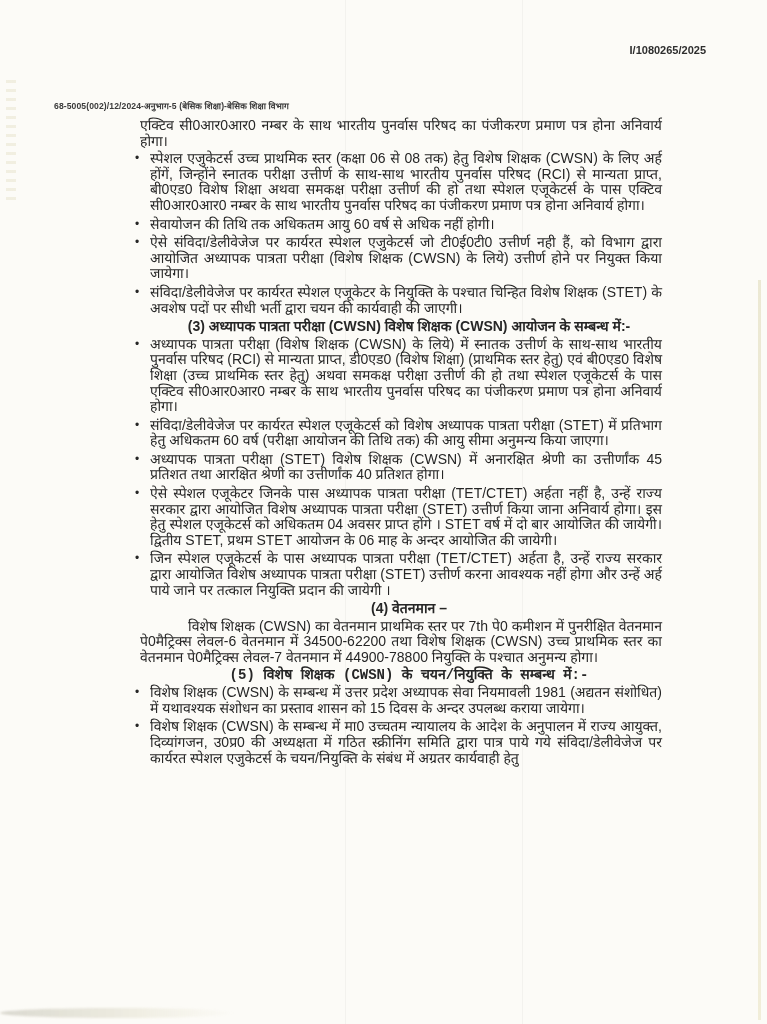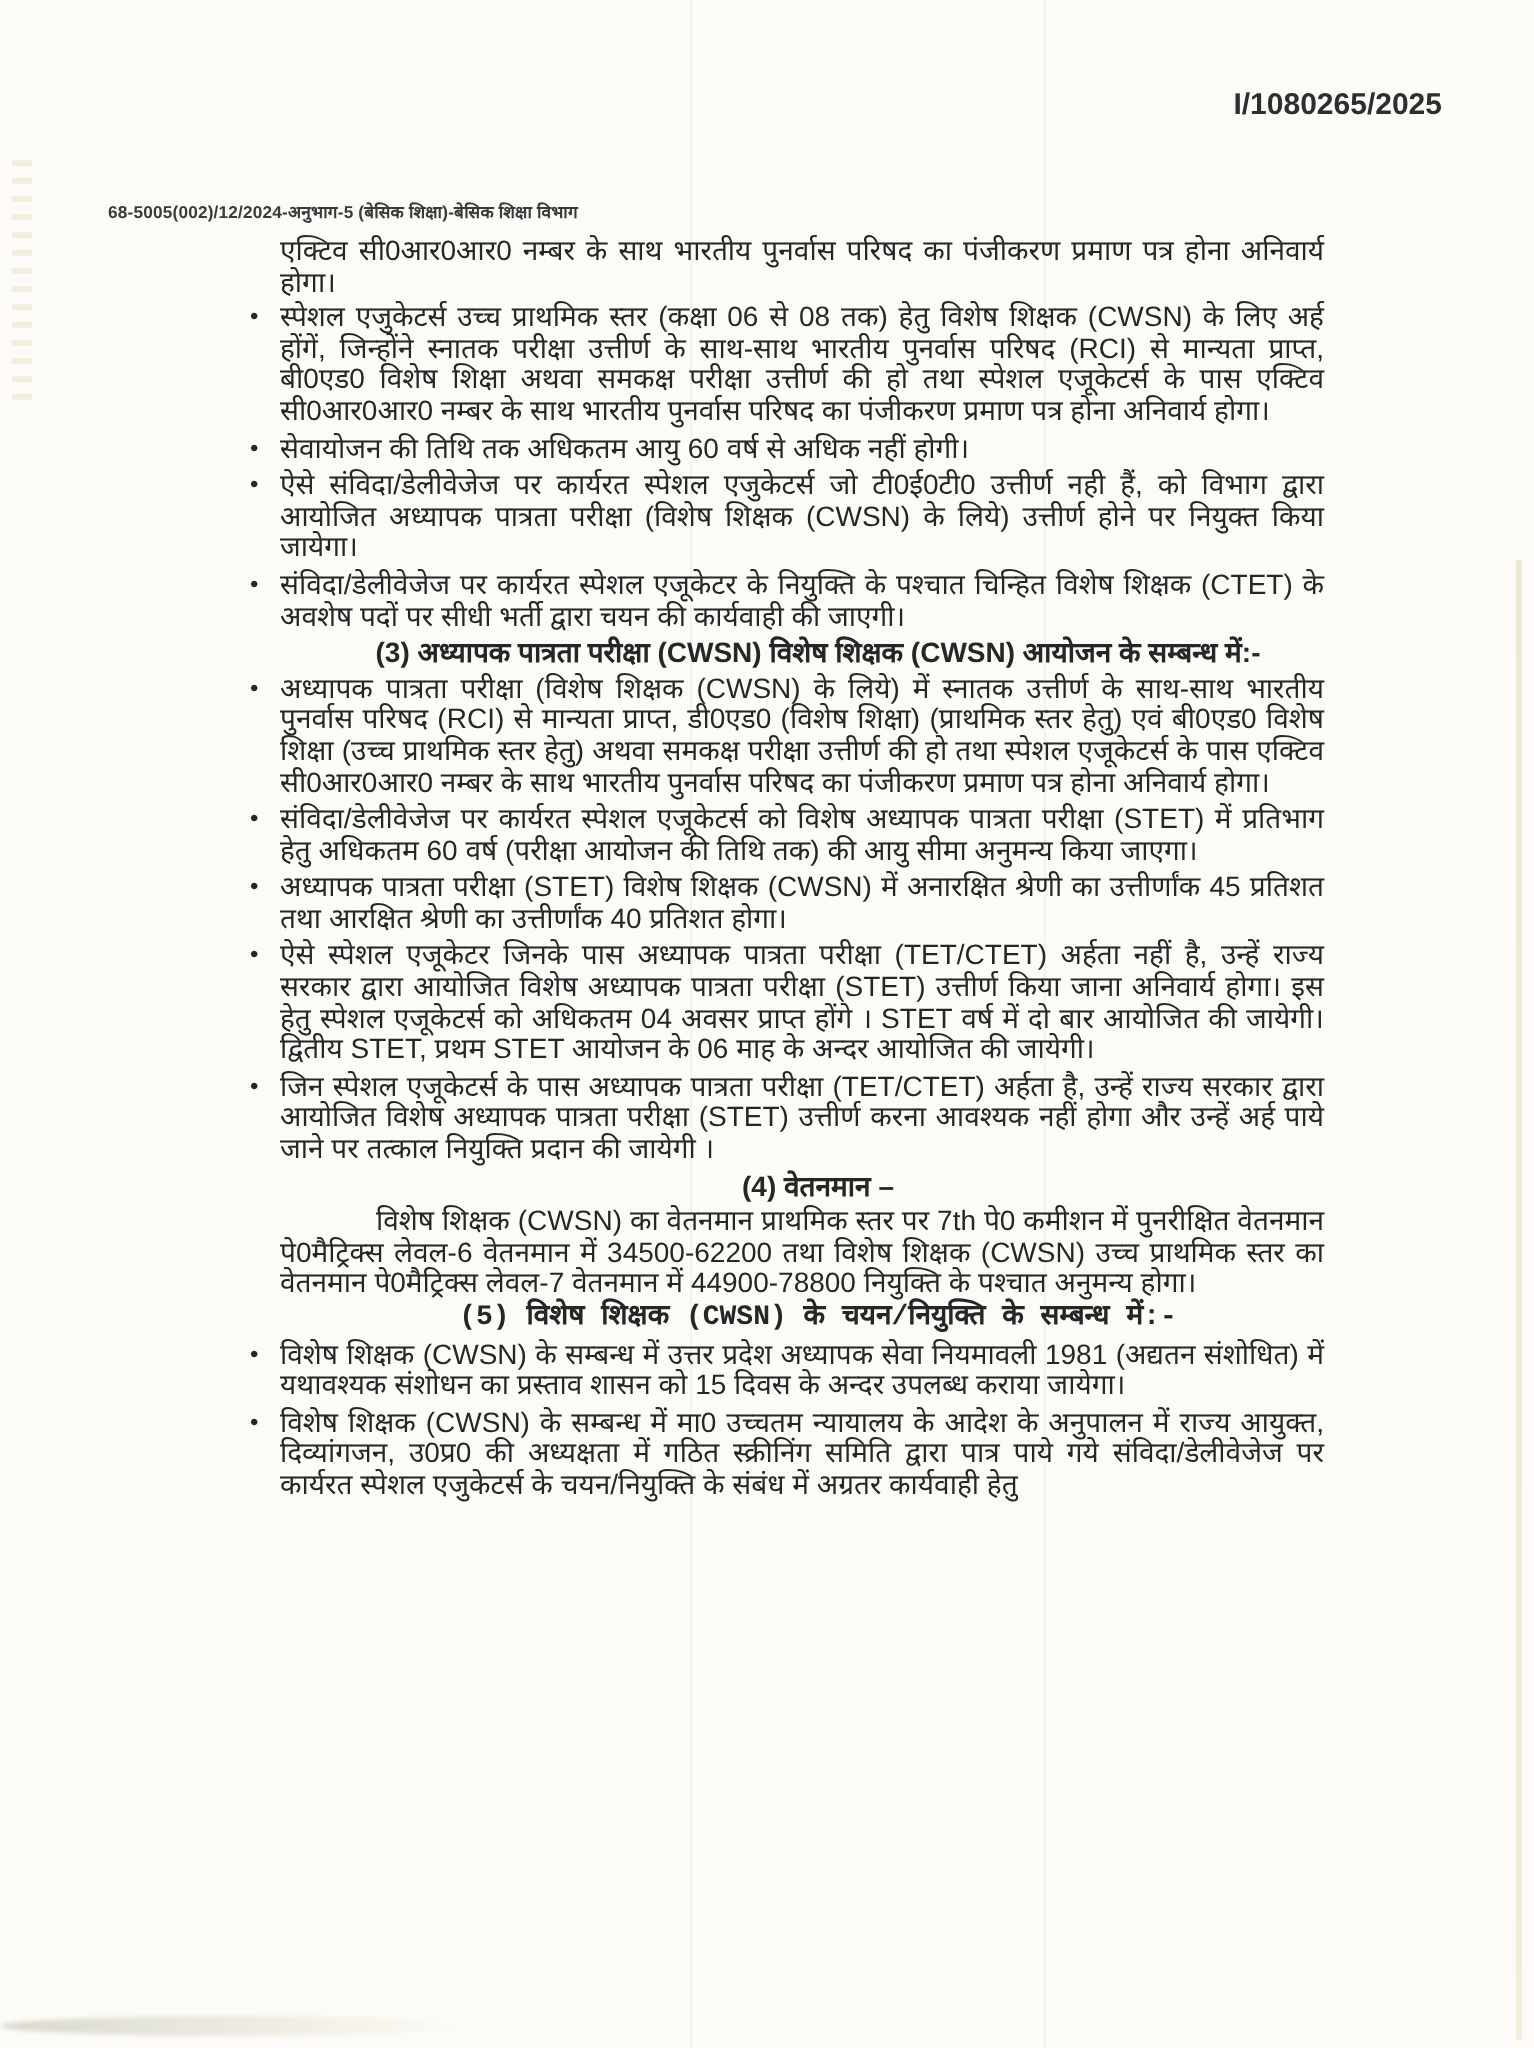--- a/index.html
+++ b/index.html
@@ -25,33 +25,33 @@
   .fold-line{top:0;width:1px;height:1024px;background:#000;opacity:.035;}
   .fold-a{left:345px;} .fold-b{left:522px;}
 
   .hdr-left{
     position:absolute;left:54px;top:52px;
     font-size:8.6px;letter-spacing:.1px;color:#3a3a3a;
     font-weight:bold;
     margin-top:48px;
   }
   .hdr-right{
-    position:absolute;right:46px;top:44px;
-    font-size:15px;color:#2e2e2e;font-weight:bold;text-align:right;
+    position:absolute;right:61px;top:44px;
+    font-size:11px;color:#2e2e2e;font-weight:bold;text-align:right;
   }
 
   .content{
     position:absolute;left:140px;top:118px;width:522px;
     font-size:14px;line-height:15.6px;
     text-align:justify;
   }
   .content p{margin:0 0 2px 0;}
   .cont-para{margin-bottom:2px;}
   ul.blist{list-style:none;margin:0;padding:0;}
-  ul.blist>li{position:relative;margin:0 0 3px 0;}
+  ul.blist>li{position:relative;margin:0 0 3px 10px;}
   ul.blist>li::before{
     content:"•";
     position:absolute;left:-15px;top:0;
     font-size:12px;line-height:15.6px;color:#262626;
   }
   .sec-heading{
     font-weight:bold;
     margin:7px 0 7px 0;
     padding-left:16px;
     text-align:center;
@@ -75,21 +75,21 @@
   <div class="hdr-right">I/1080265/2025</div>
 
   <div class="content">
 
     <p class="cont-para">एक्टिव सी0आर0आर0 नम्बर के साथ भारतीय पुनर्वास परिषद का पंजीकरण प्रमाण पत्र होना अनिवार्य होगा।</p>
 
     <ul class="blist">
       <li>स्पेशल एजुकेटर्स उच्च प्राथमिक स्तर (कक्षा 06 से 08 तक) हेतु विशेष शिक्षक (CWSN) के लिए अर्ह होंगें, जिन्होंने स्नातक परीक्षा उत्तीर्ण के साथ-साथ भारतीय पुनर्वास परिषद (RCI) से मान्यता प्राप्त, बी0एड0 विशेष शिक्षा अथवा समकक्ष परीक्षा उत्तीर्ण की हो तथा स्पेशल एजूकेटर्स के पास एक्टिव सी0आर0आर0 नम्बर के साथ भारतीय पुनर्वास परिषद का पंजीकरण प्रमाण पत्र होना अनिवार्य होगा।</li>
       <li>सेवायोजन की तिथि तक अधिकतम आयु 60 वर्ष से अधिक नहीं होगी।</li>
       <li>ऐसे संविदा/डेलीवेजेज पर कार्यरत स्पेशल एजुकेटर्स जो टी0ई0टी0 उत्तीर्ण नही हैं, को विभाग द्वारा आयोजित अध्यापक पात्रता परीक्षा (विशेष शिक्षक (CWSN) के लिये) उत्तीर्ण होने पर नियुक्त किया जायेगा।</li>
-      <li>संविदा/डेलीवेजेज पर कार्यरत स्पेशल एजूकेटर के नियुक्ति के पश्चात चिन्हित विशेष शिक्षक (CTET) के अवशेष पदों पर सीधी भर्ती द्वारा चयन की कार्यवाही की जाएगी।</li>
+      <li>संविदा/डेलीवेजेज पर कार्यरत स्पेशल एजूकेटर के नियुक्ति के पश्चात चिन्हित विशेष शिक्षक (STET) के अवशेष पदों पर सीधी भर्ती द्वारा चयन की कार्यवाही की जाएगी।</li>
     </ul>
 
     <p class="sec-heading">(3) अध्यापक पात्रता परीक्षा (CWSN) विशेष शिक्षक (CWSN) आयोजन के सम्बन्ध में:-</p>
 
     <ul class="blist">
       <li>अध्यापक पात्रता परीक्षा (विशेष शिक्षक (CWSN) के लिये) में स्नातक उत्तीर्ण के साथ-साथ भारतीय पुनर्वास परिषद (RCI) से मान्यता प्राप्त, डी0एड0 (विशेष शिक्षा) (प्राथमिक स्तर हेतु) एवं बी0एड0 विशेष शिक्षा (उच्च प्राथमिक स्तर हेतु) अथवा समकक्ष परीक्षा उत्तीर्ण की हो तथा स्पेशल एजूकेटर्स के पास एक्टिव सी0आर0आर0 नम्बर के साथ भारतीय पुनर्वास परिषद का पंजीकरण प्रमाण पत्र होना अनिवार्य होगा।</li>
       <li>संविदा/डेलीवेजेज  पर कार्यरत स्पेशल एजूकेटर्स को विशेष अध्यापक पात्रता परीक्षा (STET) में प्रतिभाग हेतु अधिकतम 60 वर्ष (परीक्षा आयोजन की तिथि तक) की आयु सीमा अनुमन्य किया जाएगा।</li>
       <li>अध्यापक पात्रता परीक्षा (STET) विशेष शिक्षक (CWSN) में अनारक्षित श्रेणी का उत्तीर्णांक 45 प्रतिशत तथा आरक्षित श्रेणी का उत्तीर्णांक 40 प्रतिशत होगा।</li>
       <li>ऐसे स्पेशल एजूकेटर जिनके पास अध्यापक पात्रता परीक्षा (TET/CTET) अर्हता नहीं है, उन्हें राज्य सरकार द्वारा आयोजित विशेष अध्यापक पात्रता परीक्षा (STET) उत्तीर्ण किया जाना अनिवार्य होगा। इस हेतु स्पेशल एजूकेटर्स को अधिकतम 04 अवसर प्राप्त होंगे । STET वर्ष में दो बार आयोजित की जायेगी। द्वितीय STET, प्रथम STET आयोजन के 06 माह के अन्दर आयोजित की जायेगी।</li>
       <li>जिन स्पेशल एजूकेटर्स के पास अध्यापक पात्रता परीक्षा (TET/CTET) अर्हता है, उन्हें राज्य सरकार द्वारा आयोजित विशेष अध्यापक पात्रता परीक्षा (STET)  उत्तीर्ण करना आवश्यक नहीं होगा और उन्हें अर्ह पाये जाने पर तत्काल नियुक्ति प्रदान की जायेगी ।</li>

